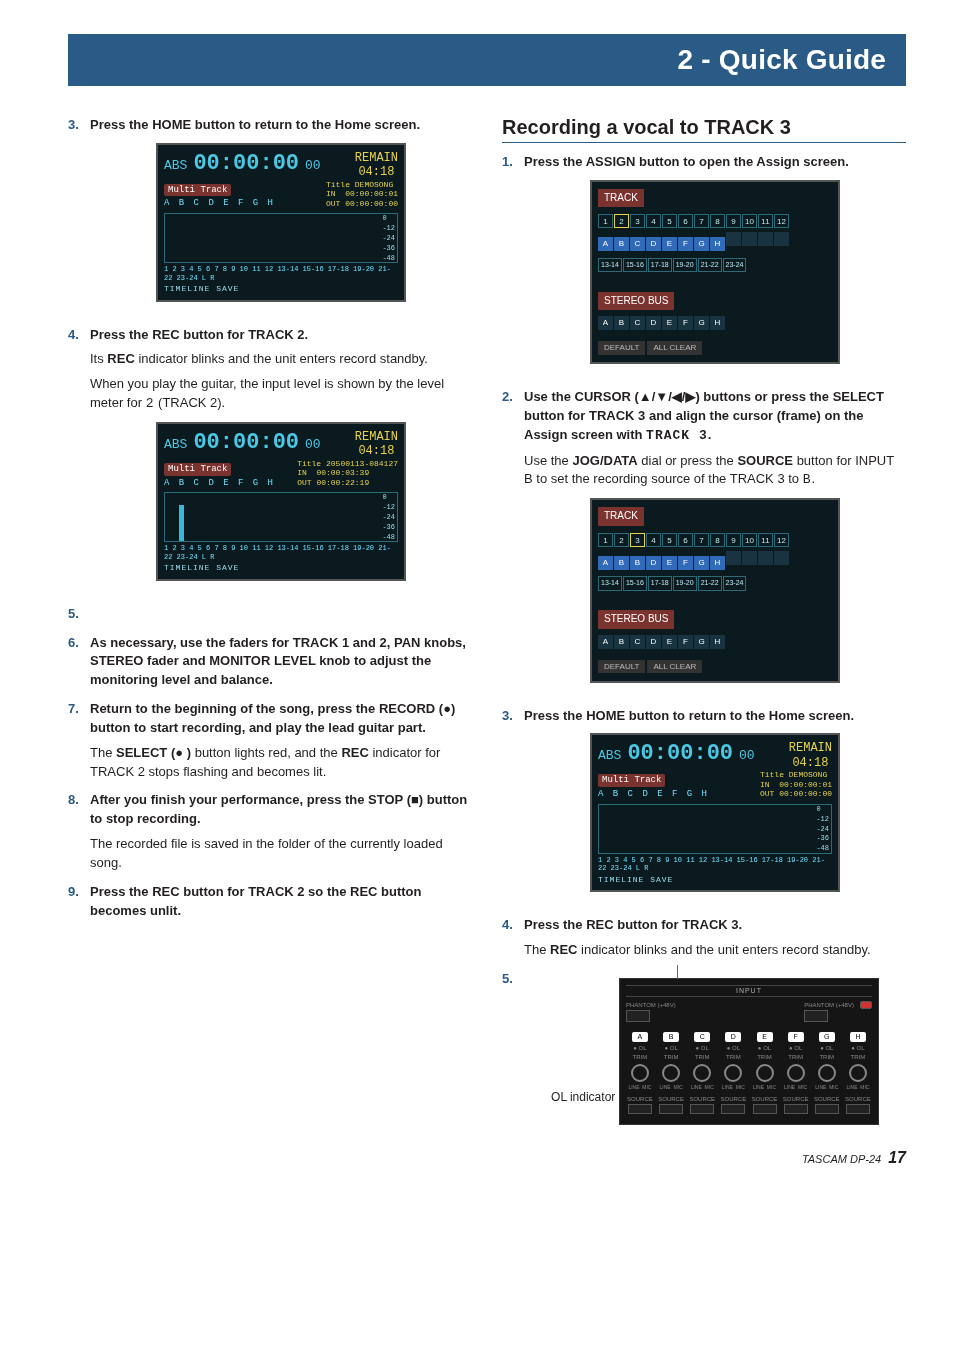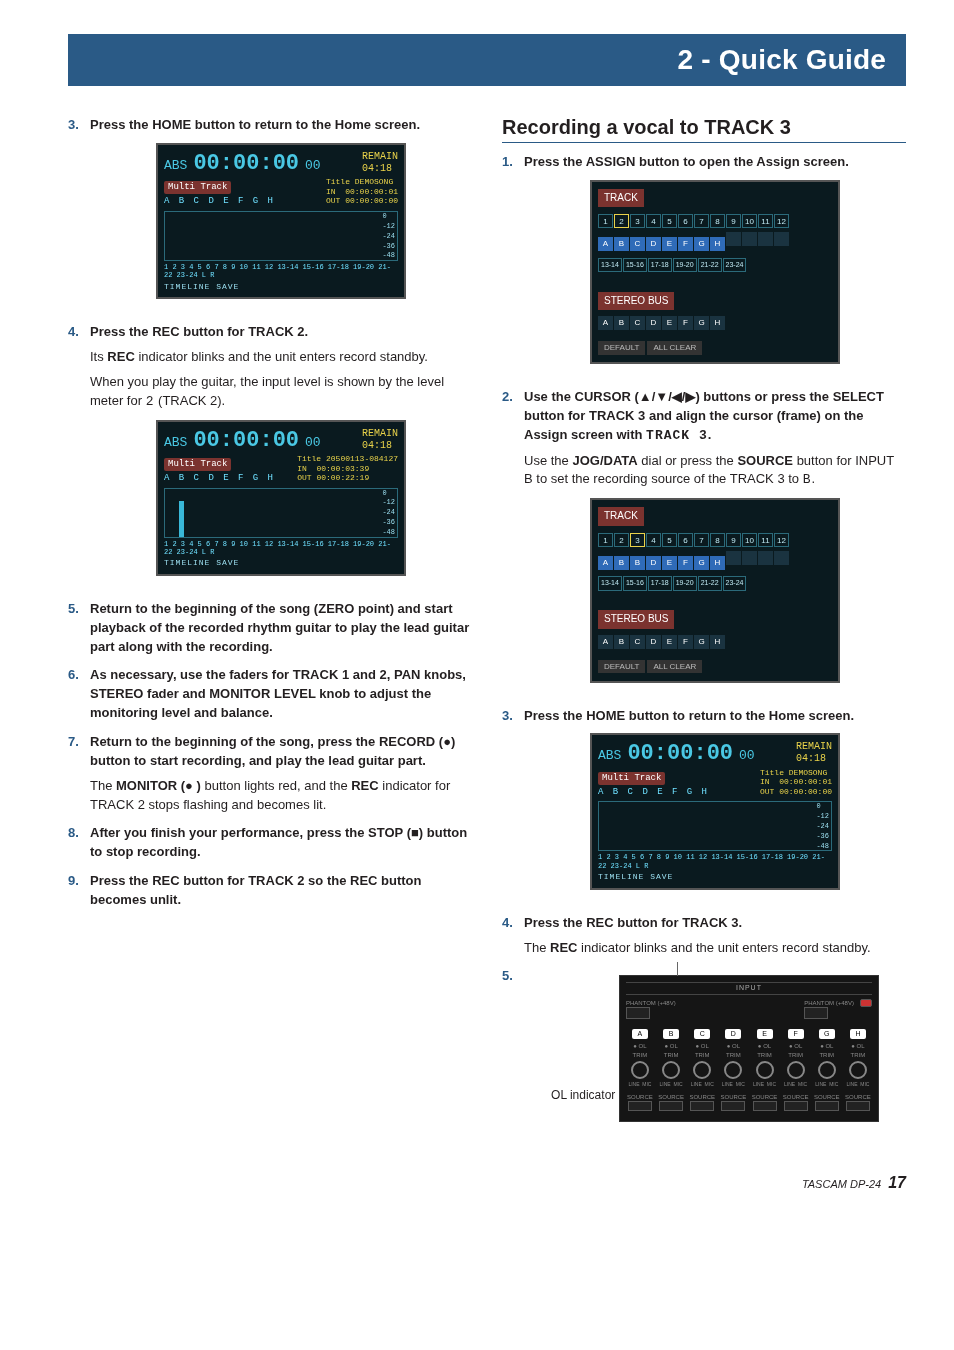--- a/index.html
+++ b/index.html
@@ -28,28 +28,28 @@
   ol.steps { list-style: none; counter-reset: none; }
   li.step { display: flex; margin-bottom: 10px; font-size: 13px; line-height: 1.45; }
   li.step .num { color: #2a5a86; font-weight: 700; width: 22px; flex-shrink: 0; }
   li.step .body { flex: 1; }
   li.step .body p { margin-bottom: 6px; }
   li.step .body p:last-child { margin-bottom: 0; }
   .bold { font-weight: 700; }
   .figure { text-align: center; margin: 8px 0 14px 0; }
   .mono { font-family: "Courier New", monospace; letter-spacing: 1px; }
   .caption { font-size: 12px; text-align:left; display:inline-block; margin-bottom:0;}
-  .footer { text-align: right; font-size: 11px; margin-top: 28px; }
+  .footer { text-align: right; font-size: 11px; }
   .footer .pg { font-size: 16px; font-style: italic; font-weight: 700; margin-left:4px;}
 
   
   .lcd { display:inline-block; background:#0a1a1f; border:2px solid #555; width:250px; padding:6px; text-align:left; color:#cfeff4; font-family:"Courier New",monospace; font-size:10px; line-height:1.2;}
   .lcd .time { color:#4ac8e4; font-size:22px; font-weight:bold; }
   .lcd .abs { font-size:13px; color:#4ac8e4;}
-  .lcd .remain { color:#e8d24a; font-size:10px; float:right; text-align:left;}
+  .lcd .remain { color:#e8d24a; font-size:12px; float:right; text-align:center;}
   .lcd .mt-badge { display:inline-block; background:#7b332f; color:#fff; font-size:9px; padding:1px 4px; border-radius:2px; margin:4px 0 2px 0;}
   .lcd .tl { color:#e8d24a; font-size:8px;}
   .lcd .letters { color:#6fe0ff; letter-spacing:2px; font-size:9px;}
   .lcd .meterbox { border:1px solid #2b6a7a; height:50px; margin-top:4px; position:relative;}
   .lcd .meterbox .ticks { position:absolute; right:2px; top:0; bottom:0; color:#9cdff0; font-size:7px; display:flex; flex-direction:column; justify-content:space-between;}
   .lcd .bar { position:absolute; bottom:0; width:5px; background:#39b8d8;}
   .lcd .row2 { font-size:7px; color:#6fe0ff; margin-top:2px;}
   .lcd .bottom { font-size:8px; color:#9cdff0; margin-top:2px; letter-spacing:1px;}
 
   .assign { display:inline-block; background:#0a1a1f; border:2px solid #555; width:250px; padding:6px; text-align:left; font-family:Arial,sans-serif;}
@@ -158,43 +158,43 @@
               <div class="row2">1 2 3 4 5 6 7 8 9 10 11 12 13-14 15-16 17-18 19-20 21-22 23-24    L R</div>
               <div class="bottom">TIMELINE    SAVE</div>
             </div>
           </div>
         </div>
       </li>
 
       <li class="step">
         <div class="num">5.</div>
         <div class="body">
-          <p class="bold">Return to the beginning of the song (ZERO point) and start playback of the recorded rhythm guitar to play the lead guitar part along with the recording.</p>
         </div>
       </li>
 
       <li class="step">
         <div class="num">6.</div>
         <div class="body">
             <p class="bold">As necessary, use the faders for TRACK 1 and 2, PAN knobs, STEREO fader and MONITOR LEVEL knob to adjust the monitoring level and balance.</p>
           </div>
       </li>
 
       <li class="step">
         <div class="num">7.</div>
         <div class="body">
           <p class="bold">Return to the beginning of the song, press the RECORD (●) button to start recording, and play the lead guitar part.</p>
-          <p><span>The </span><span class="bold">MONITOR (● )</span><span> button lights red, and the </span><span class="bold">REC</span><span> indicator for TRACK 2 stops flashing and becomes lit.</span></p>
+          <p><span>The </span><span class="bold">SELECT (● )</span><span> button lights red, and the </span><span class="bold">REC</span><span> indicator for TRACK 2 stops flashing and becomes lit.</span></p>
         </div>
       </li>
 
       <li class="step">
         <div class="num">8.</div>
         <div class="body">
           <p class="bold">After you finish your performance, press the STOP (■) button to stop recording.</p>
+          <p>The recorded file is saved in the folder of the currently loaded song.</p>
         </div>
       </li>
 
       <li class="step">
         <div class="num">9.</div>
         <div class="body">
             <p class="bold">Press the REC button for TRACK 2 so the REC button becomes unlit.</p>
           </div>
       </li>
 

